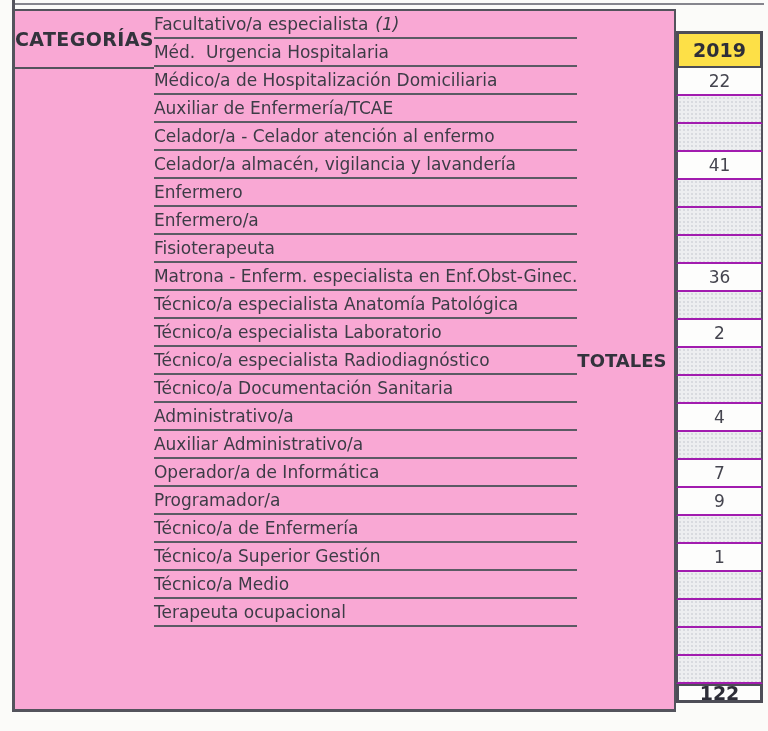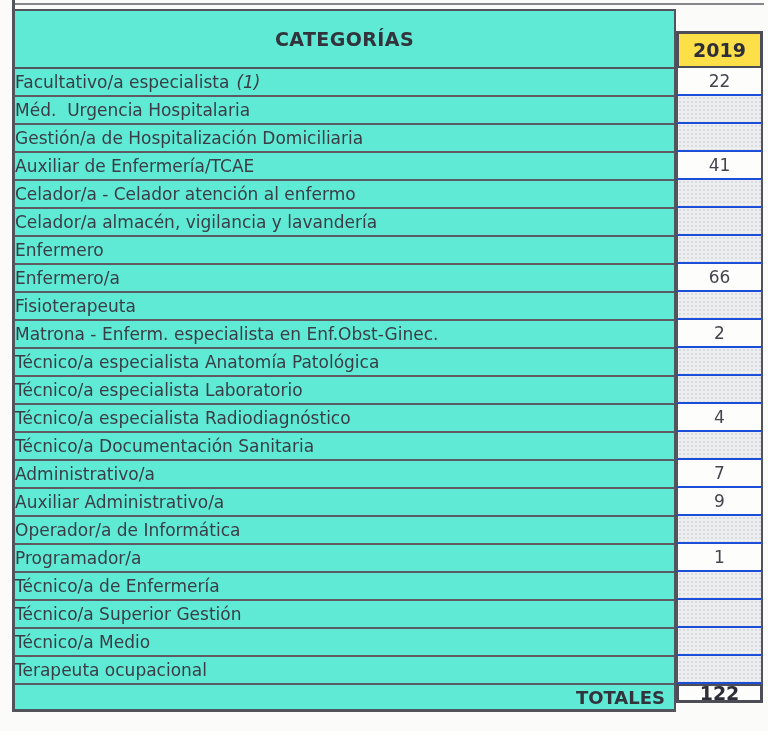--- a/index.html
+++ b/index.html
@@ -20,22 +20,22 @@
     position:absolute; left:12px; top:0; width:3px; height:10px;
     background:#55555e;
   }
   
   .cat-table {
     position:absolute; left:12px; top:9px; width:664px; height:703px;
     box-sizing:border-box;
     border:3px solid #53535c;
     border-top-width:2px;
     border-right-width:2px;
-    background:#5eead4;
-    display:flex; flex-direction:column;
+    background:#f9a8d4;
+    display:flex; flex-direction:row;
   }
   .header-cell {
     height:58px; box-sizing:border-box;
     border-bottom:2px solid #53535c;
     display:flex; align-items:center; justify-content:center;
     font-weight:bold; font-size:19px; letter-spacing:.4px; color:#33333c;
   }
   .cat-row {
     height:28px; box-sizing:border-box;
     border-bottom:2px solid #5b5b64;
@@ -58,21 +58,21 @@
   .year-box {
     height:37px; box-sizing:border-box;
     border:3px solid #4d4d57; border-bottom-width:2px;
     background:#fde047;
     display:flex; align-items:center; justify-content:center;
     font-weight:bold; font-size:19px; color:#2e2e38;
   }
   .val-cell {
     height:28px; box-sizing:border-box;
     border-left:2px solid #53535c; border-right:2px solid #53535c;
-    border-bottom:2px solid #1d4ed8;
+    border-bottom:2px solid #a21caf;
     background:#fdfdfc;
     display:flex; align-items:center; justify-content:center;
     font-size:17px; color:#45454f;
   }
   .val-cell.shaded {
     background-color:#edeef0;
     background-image:radial-gradient(#d7d9de 0.7px, rgba(0,0,0,0) 0.8px);
     background-size:4px 4px;
   }
   .totals-val {
@@ -98,21 +98,21 @@
 
     <div id="cat-rows">
         <div class="cat-row">
           <span class="label">Facultativo/a especialista</span>
           <span class="note">(1)</span>
         </div>
         <div class="cat-row">
           <span class="label">Méd.  Urgencia Hospitalaria</span>
         </div>
         <div class="cat-row">
-          <span class="label">Gestión/a de Hospitalización Domiciliaria</span>
+          <span class="label">Médico/a de Hospitalización Domiciliaria</span>
         </div>
         <div class="cat-row">
           <span class="label">Auxiliar de Enfermería/TCAE</span>
         </div>
         <div class="cat-row">
           <span class="label">Celador/a - Celador atención al enfermo</span>
         </div>
         <div class="cat-row">
           <span class="label">Celador/a almacén, vigilancia y lavandería</span>
         </div>
@@ -177,21 +177,21 @@
     </div>
 
     <div id="val-cells">
         <div class="val-cell">22</div>
         <div class="val-cell shaded"></div>
         <div class="val-cell shaded"></div>
         <div class="val-cell">41</div>
         <div class="val-cell shaded"></div>
         <div class="val-cell shaded"></div>
         <div class="val-cell shaded"></div>
-        <div class="val-cell">66</div>
+        <div class="val-cell">36</div>
         <div class="val-cell shaded"></div>
         <div class="val-cell">2</div>
         <div class="val-cell shaded"></div>
         <div class="val-cell shaded"></div>
         <div class="val-cell">4</div>
         <div class="val-cell shaded"></div>
         <div class="val-cell">7</div>
         <div class="val-cell">9</div>
         <div class="val-cell shaded"></div>
         <div class="val-cell">1</div>

